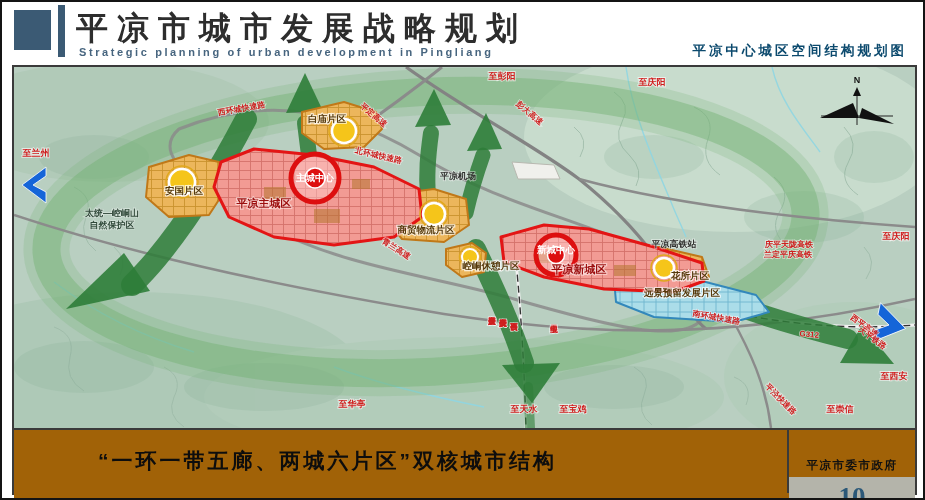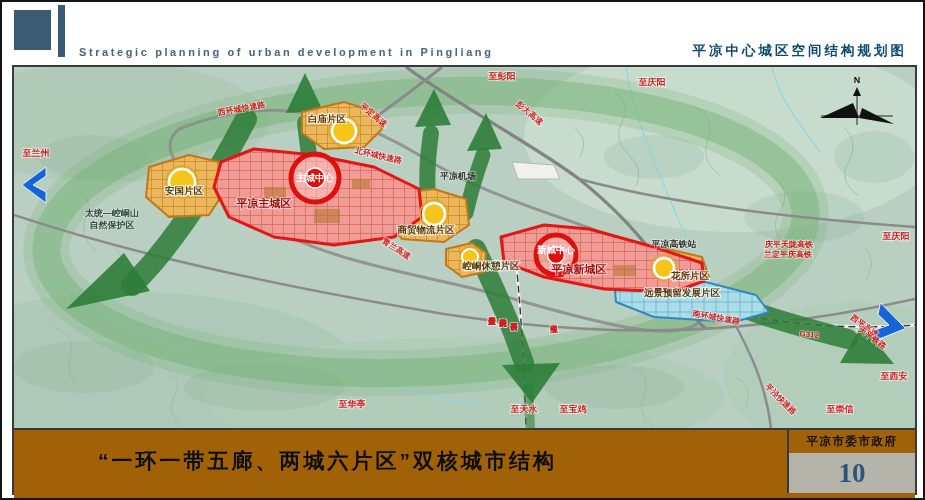--- a/index.html
+++ b/index.html
@@ -13,21 +13,21 @@
   .hdr-right{position:absolute;right:16px;top:40px;font-size:13.5px;color:#0c4a6e;letter-spacing:3px;font-weight:bold;white-space:nowrap;}
   
   #frame{position:absolute;left:10px;top:63px;width:905px;height:430px;border:2px solid #3a3a3a;box-sizing:border-box;background:#fff;}
   #mapwrap{position:absolute;left:0;top:0;width:901px;height:363px;border-bottom:2px solid #3a3a3a;box-sizing:border-box;overflow:hidden;}
   #mapsvg{display:block;}
   
   #caption-band{position:absolute;left:0;top:363px;width:901px;height:70px;background:#a16207;}
   #caption{position:absolute;left:84px;top:17px;font-size:21px;font-weight:bold;color:#0d0d0d;letter-spacing:3px;white-space:nowrap;}
   
   #infobox{position:absolute;right:0;top:363px;width:128px;height:63px;border-left:2px solid #3a3a3a;box-sizing:border-box;}
-  #agency{height:23px;display:flex;align-items:center;justify-content:center;font-size:11.5px;font-weight:bold;color:#111;letter-spacing:1.5px;}
+  #agency{height:23px;display:flex;align-items:center;justify-content:center;font-size:11.5px;font-weight:bold;color:#111;letter-spacing:1.5px;margin-top:24px;}
   #pagenum{height:40px;background:#b4b4aa;display:flex;align-items:center;justify-content:center;
            font-family:"Liberation Serif",serif;font-size:27px;font-weight:bold;color:#2b5878;}
   
   text{font-family:"Liberation Sans",sans-serif;}
   .rl{fill:#ce1f1f;font-size:8px;font-weight:bold;text-anchor:middle;paint-order:stroke;stroke:rgba(255,255,255,.55);stroke-width:1.6px;}
   .dir{fill:#d01d1d;font-size:9px;font-weight:bold;text-anchor:middle;paint-order:stroke;stroke:rgba(255,255,255,.6);stroke-width:1.8px;}
   .dl{fill:#54380a;font-size:9.5px;font-weight:bold;text-anchor:middle;paint-order:stroke;stroke:rgba(255,255,255,.75);stroke-width:2.2px;}
   .cl{fill:#9c0f0f;font-size:11px;font-weight:bold;text-anchor:middle;paint-order:stroke;stroke:rgba(255,255,255,.55);stroke-width:2px;}
   .wl{fill:#ffffff;font-size:9.5px;font-weight:bold;text-anchor:middle;}
   .bl{fill:#30302e;font-size:9px;font-weight:bold;text-anchor:middle;paint-order:stroke;stroke:rgba(255,255,255,.5);stroke-width:1.6px;}
@@ -35,20 +35,21 @@
   .vt{writing-mode:vertical-rl;text-orientation:upright;fill:#ce1f1f;font-size:7.5px;font-weight:bold;paint-order:stroke;stroke:rgba(255,255,255,.5);stroke-width:1.4px;}
 </style>
 </head>
 <body>
 
 <div id="page">
 
   <div id="header">
     <div class="hdr-square"></div>
     <div class="hdr-bar"></div>
+    <div class="hdr-title">平凉市城市发展战略规划</div>
     <div class="hdr-en">Strategic planning of urban development in Pingliang</div>
     <div class="hdr-right">平凉中心城区空间结构规划图</div>
   </div>
 
   <div id="frame">
     <div id="mapwrap">
       <svg id="mapsvg" width="901" height="361" viewBox="0 0 901 361" xmlns="http://www.w3.org/2000/svg">
 
         <defs>
           <pattern id="rgrid" width="11" height="9" patternUnits="userSpaceOnUse">

